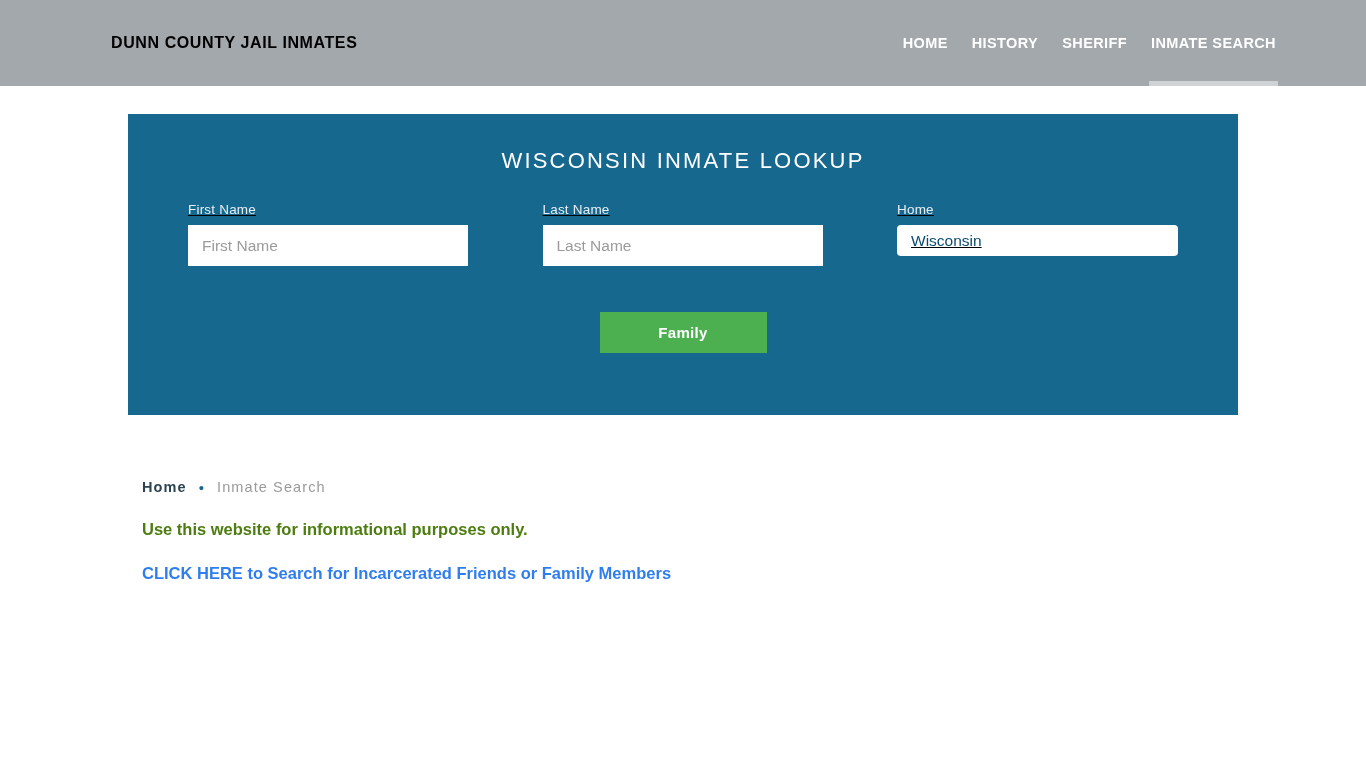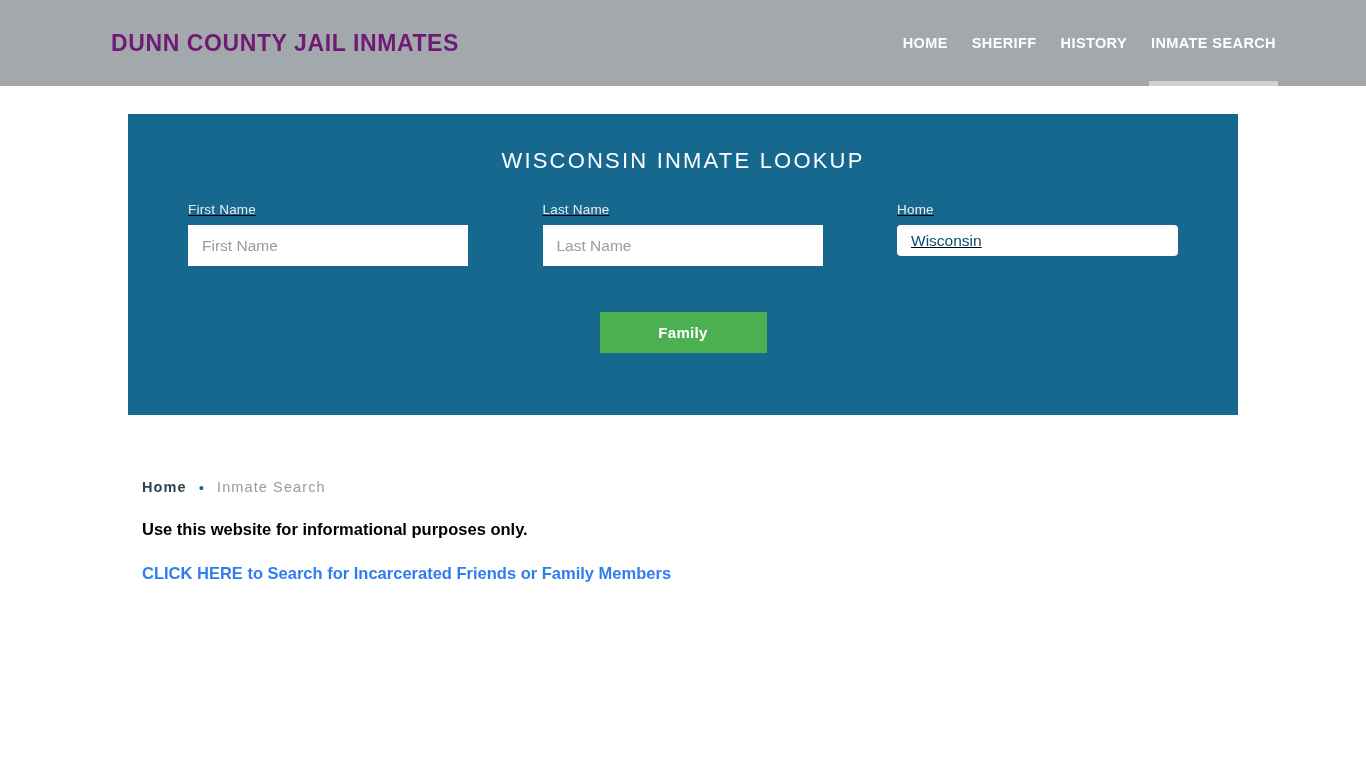--- a/index.html
+++ b/index.html
@@ -16,23 +16,23 @@
     position: relative;
     width: 1366px;
     height: 86px;
     background: #a2a8ab;
     display: flex;
     align-items: center;
     justify-content: space-between;
   }
   .site-title {
     margin-left: 111px;
-    color: #701a75;
-    font-family: "Liberation Sans Narrow", "Liberation Sans", sans-serif;
-    font-size: 23px;
+    color: #000000;
+    font-family: "Liberation Sans Narrow", "Liberation Sans", sans-serif;
+    font-size: 16px;
     font-weight: bold;
     letter-spacing: 0.6px;
     text-transform: uppercase;
     white-space: nowrap;
   }
   .main-nav {
     display: flex;
     align-items: center;
     height: 86px;
     margin-right: 78px;
@@ -182,21 +182,21 @@
     font-weight: normal;
     color: #333333;
     letter-spacing: 0.2px;
     line-height: 1.1;
   }
   .body-text {
     margin: 22px 0 0 14px;
     font-family: "Liberation Sans Narrow", "Liberation Sans", sans-serif;
     font-size: 16.5px;
     font-weight: bold;
-    color: #000000;
+    color: #4d7c0f;
     line-height: 1.5;
     max-width: 1065px;
   }
   .body-link {
     display: inline-block;
     margin: 22px 0 0 14px;
     font-family: "Liberation Sans Narrow", "Liberation Sans", sans-serif;
     font-size: 16.5px;
     font-weight: bold;
     color: #2f7ef0;
@@ -204,22 +204,22 @@
     cursor: pointer;
   }
 </style>
 </head>
 <body>
 
 <div class="site-header">
   <div class="site-title">DUNN COUNTY JAIL INMATES</div>
   <nav class="main-nav">
     <a class="nav-item" href="#">HOME</a>
+    <a class="nav-item" href="#">HISTORY</a>
     <a class="nav-item" href="#">SHERIFF</a>
-    <a class="nav-item" href="#">HISTORY</a>
     <a class="nav-item is-active" href="#">INMATE SEARCH</a>
   </nav>
 </div>
 
 <div class="panel-wrap">
   <section class="search-panel">
     <h2 class="panel-title">WISCONSIN INMATE LOOKUP</h2>
 
     <div class="fields-row">
       <div class="field-group">

